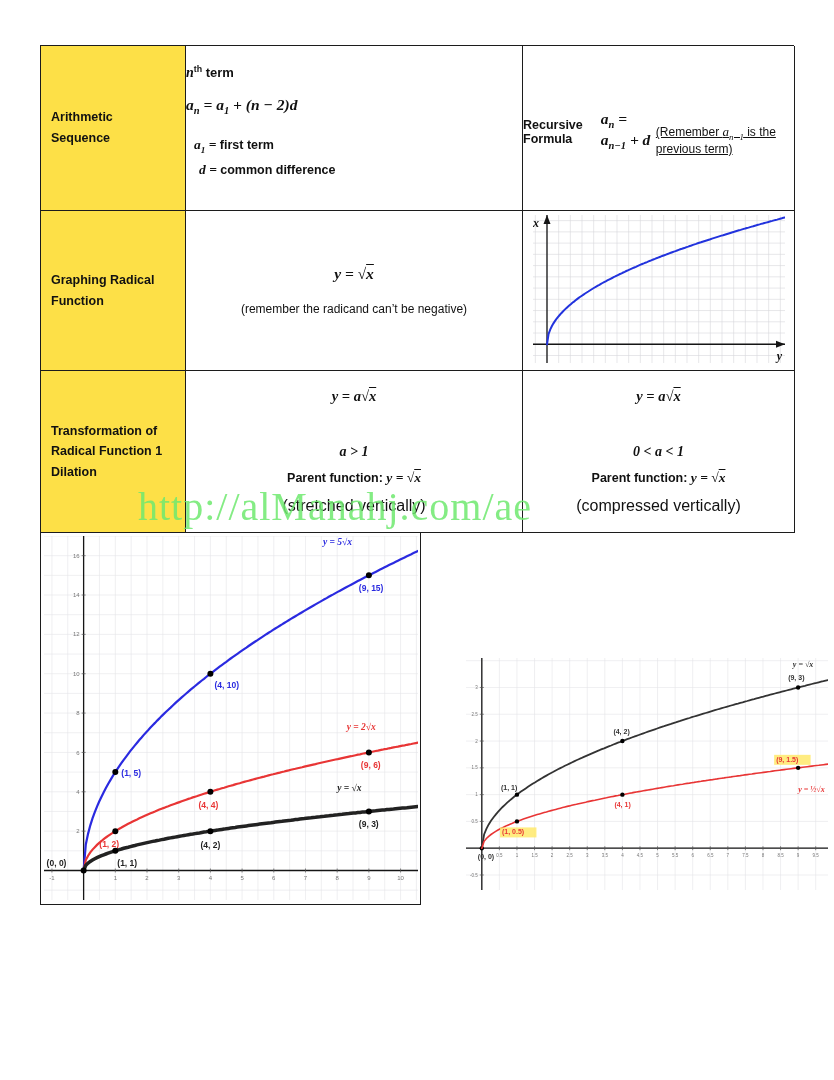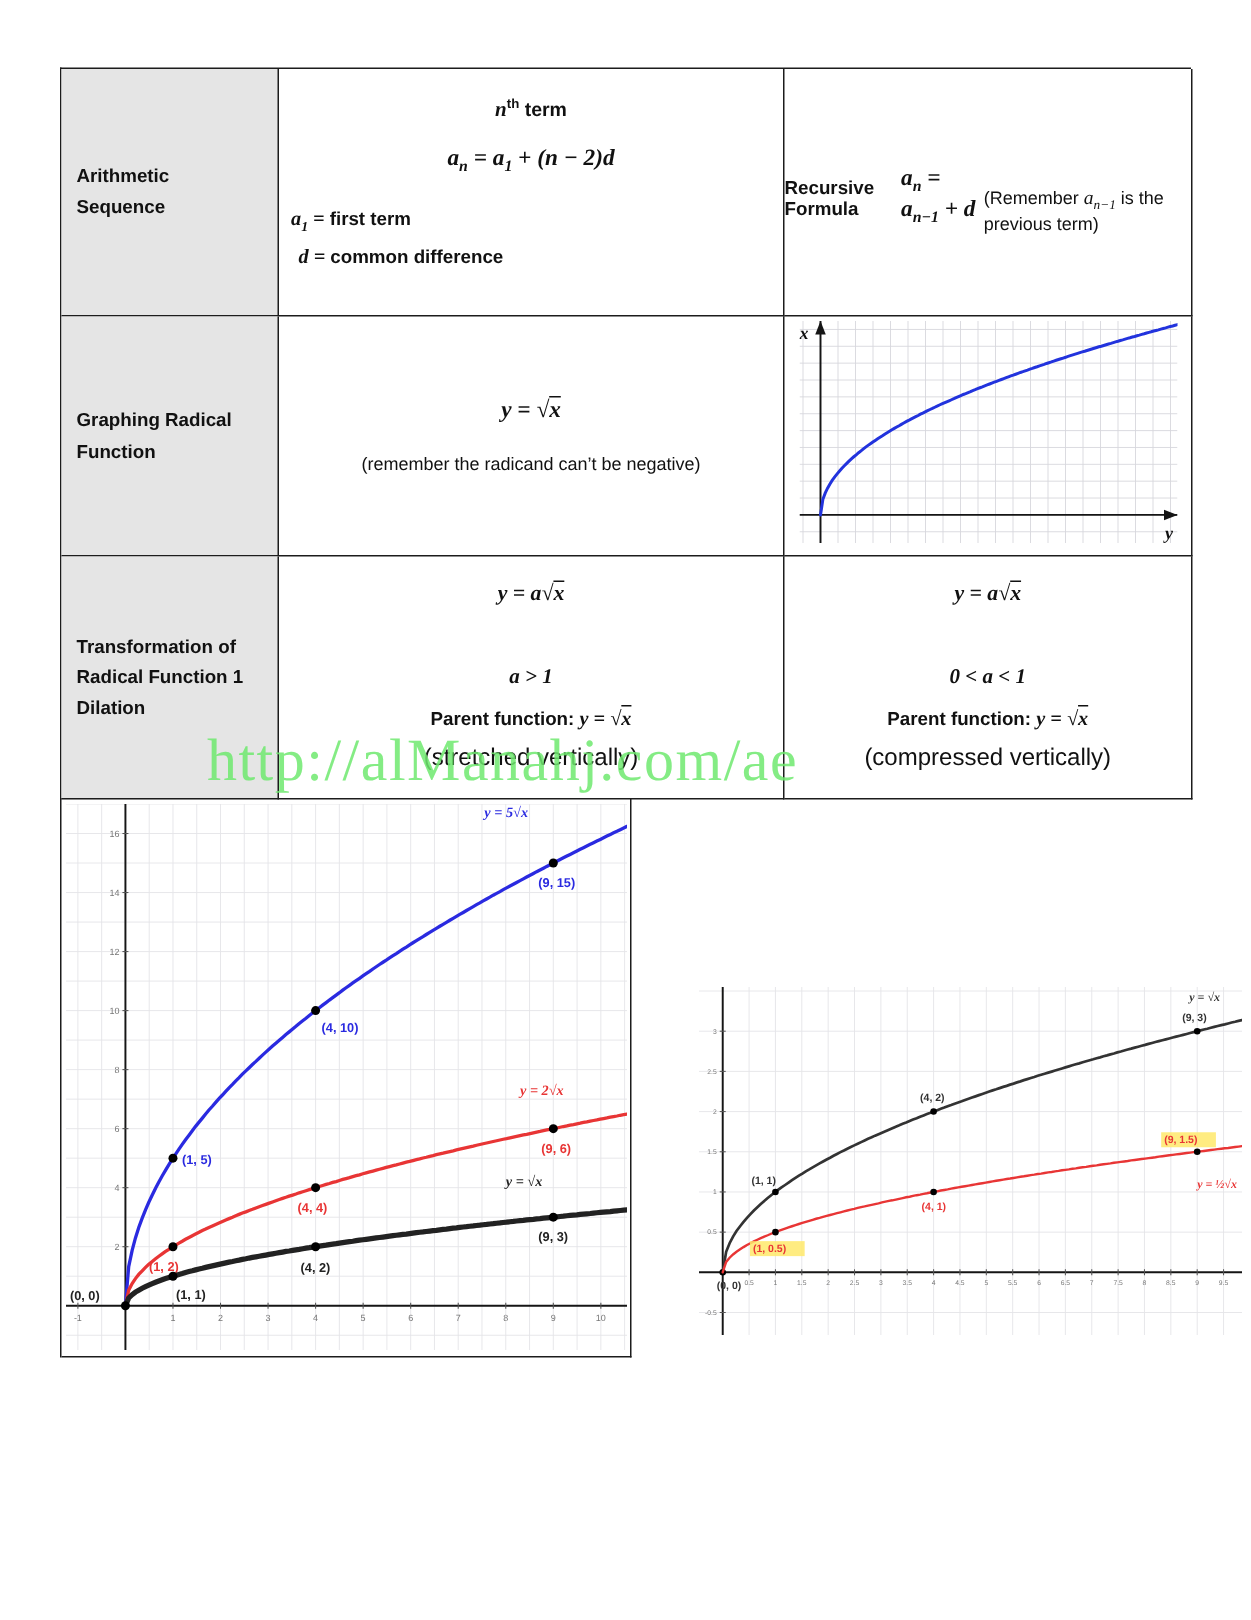--- a/index.html
+++ b/index.html
@@ -3,41 +3,41 @@
 <meta charset="utf-8">
 <style>
   * { margin:0; padding:0; box-sizing:border-box; }
   body { background:#fff; font-family:"Liberation Sans", sans-serif; color:#111; }
   .page { position:relative; width:834px; height:1080px; background:#ffffff; overflow:hidden; }
 
   .tbl { position:absolute; left:40px; top:45px; width:754px;
          border-top:1.5px solid #1c1c1c; border-left:1.5px solid #1c1c1c;
          display:grid; grid-template-columns:145px 337px 272px; grid-template-rows:165px 160px 162px; }
   .cell { border-right:1.5px solid #1c1c1c; border-bottom:1.5px solid #1c1c1c; position:relative; overflow:hidden; }
-  .hdr { background:#e5e5e5; display:flex; align-items:center; padding:6px 10px;
+  .hdr { background:#fde047; display:flex; align-items:center; padding:6px 10px;
          font-weight:bold; font-size:12.5px; line-height:1.65; }
 
   .math  { font-family:"Liberation Serif", serif; font-style:italic; font-weight:bold; }
   .mathn { font-family:"Liberation Serif", serif; font-style:italic; font-weight:normal; }
   .b { font-weight:bold; }
   sub, sup { font-size:68%; }
   .vinc { text-decoration:overline; }
 
-  .colA1 { padding-top:18px; display:flex; flex-direction:column; align-items:center; }
+  .colA1 { padding-top:18px; display:flex; flex-direction:column; }
   .colA1 .ttl { font-size:13px; font-weight:bold; margin-bottom:15px; }
   .colA1 .ttl .math { font-size:14px; }
   .colA1 .frm { font-size:15.5px; margin-bottom:17px; }
   .colA1 .defs { align-self:flex-start; padding-left:8px; font-size:12.5px; font-weight:bold; line-height:1.75; }
   .colA1 .defs .math { font-size:13.5px; }
   .colA1 .defs .d2 { padding-left:5px; }
 
   .colB1 { padding-top:24px; display:flex; align-items:center; }
   .colB1 .ttl { font-size:12.5px; font-weight:bold; margin-bottom:17px; }
   .colB1 .frm { font-size:15.5px; margin-bottom:19px; }
-  .colB1 .nt  { font-size:12px; }
+  .colB1 .nt  { font-size:12px;text-decoration:underline; }
   .colB1 .nt .mathn { font-size:13px; }
 
   .rowg-mid { display:flex; flex-direction:column; align-items:center; justify-content:center; gap:19px; }
   .rowg-mid .frm { font-size:15.5px; }
   .rowg-mid .nt { font-size:12px; }
   .rowg-graph { display:flex; align-items:center; justify-content:center; }
 
   .tcol { display:flex; flex-direction:column; align-items:center; justify-content:space-evenly; padding:6px 0; }
   .tcol .frm { font-size:14.5px; }
   .tcol .cond { font-size:14px;margin-top:27px; }

